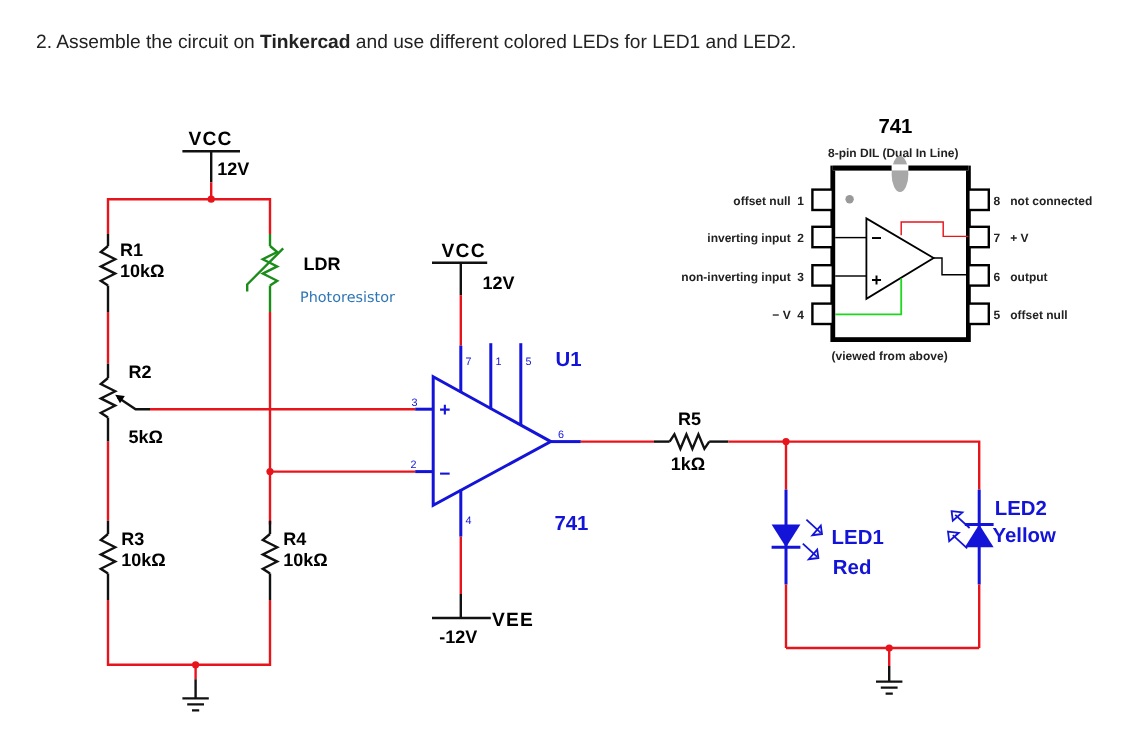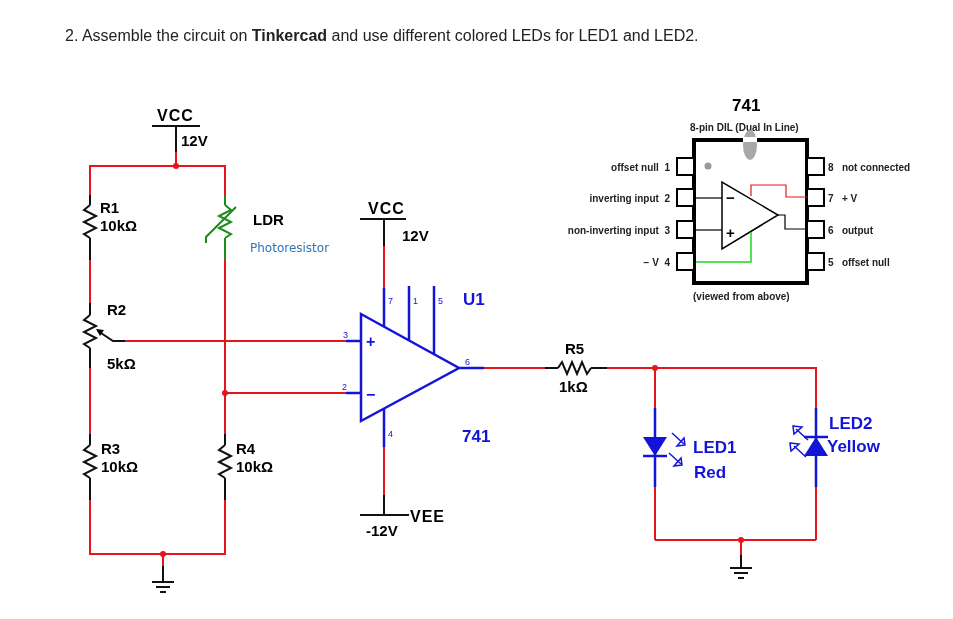--- a/index.html
+++ b/index.html
@@ -1,17 +1,17 @@
 <!DOCTYPE html>
 <html><head>
 <meta charset="utf-8">
 <style>
   html, body { margin:0; padding:0; background:#ffffff; }
   body { width:953px; height:619px; position:relative; overflow:hidden; font-family:"Liberation Sans", sans-serif; }
-  .instruction { position:absolute; left:30px; top:27px; font-size:16px; color:#222; font-family:"Liberation Sans", sans-serif; white-space:nowrap;margin-left:35px; }
+  .instruction { position:absolute; left:30px; top:27px; font-size:16px; color:#222; font-family:"Liberation Sans", sans-serif; white-space:nowrap; }
   .instruction b { font-weight:bold; }
   svg { position:absolute; left:0; top:0; }
   .lbl { font-family:"Liberation Sans", sans-serif; font-weight:bold; fill:#000; }
   .blue { fill:#1414d8; }
   .pin { font-family:"Liberation Sans", sans-serif; font-size:9px; fill:#1414d8; }
   .dil { font-family:"Liberation Sans", sans-serif; font-weight:bold; font-size:10px; fill:#222; }
   .photo { font-family:"DejaVu Sans", sans-serif; font-size:12px; fill:#2e75b6; }
   .w { stroke:#e8141c; stroke-width:2; fill:none; }
   .k { stroke:#111; stroke-width:2; fill:none; }
   .b { stroke:#1414d8; stroke-width:2.5; fill:none; }

